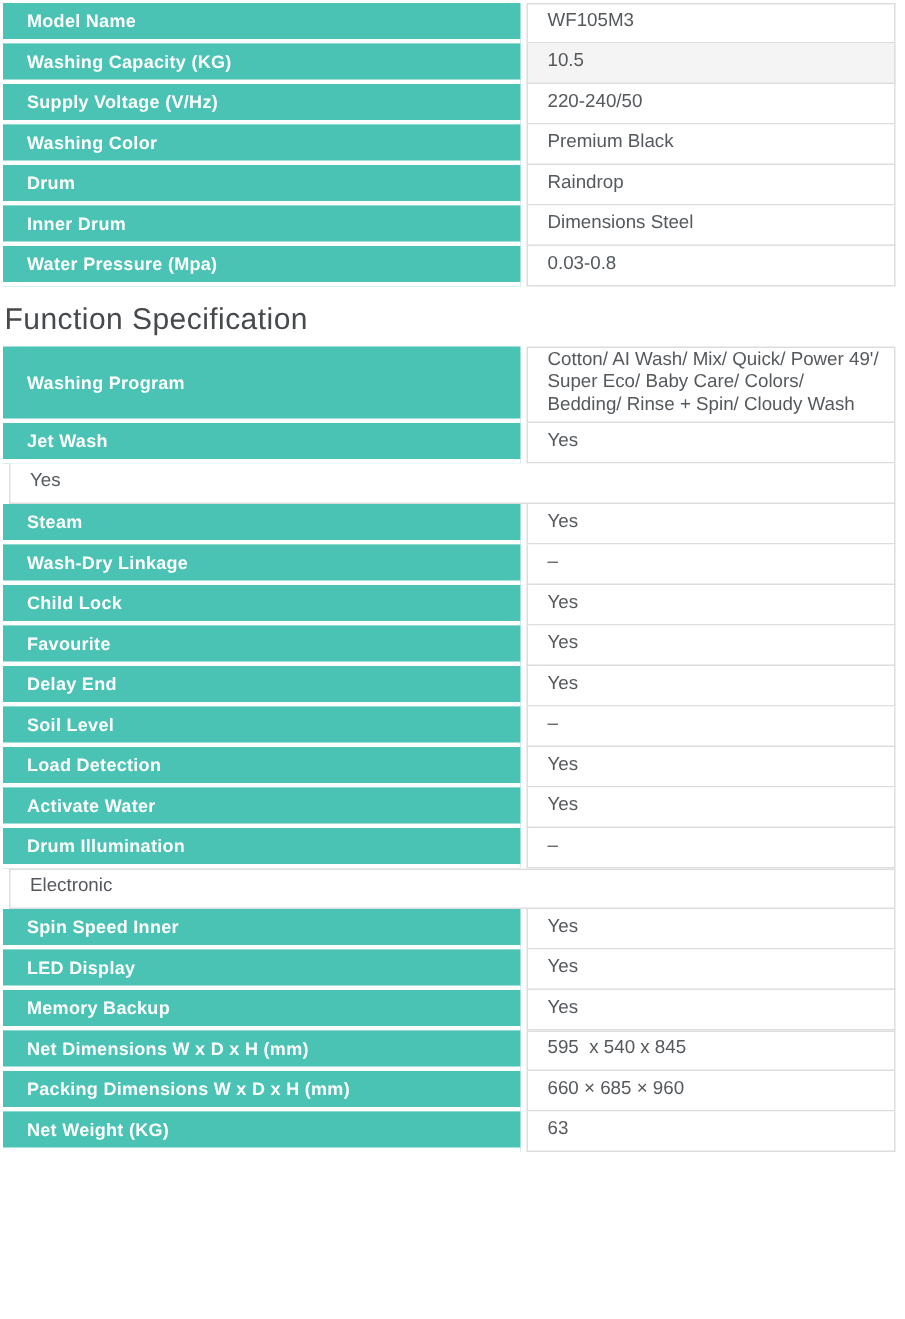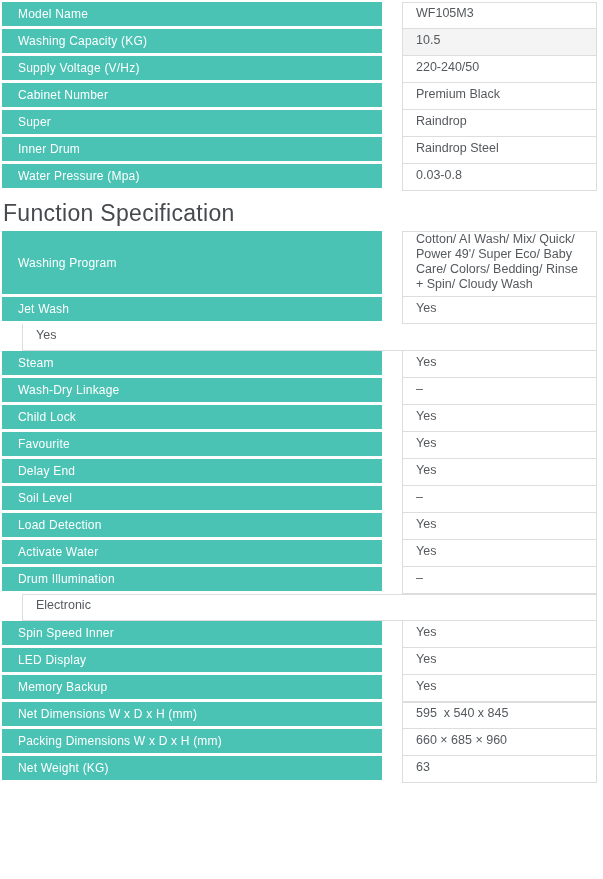--- a/index.html
+++ b/index.html
@@ -14,52 +14,52 @@
     margin: 0;
     padding: 0;
     background: #ffffff;
     font-family: "Liberation Sans", sans-serif;
   }
   .page {
     width: 603px;
     padding: 2px 6px 3px 2px;
   }
   .section-heading {
-    font-size: 23px;
+    font-size: 20px;
     font-weight: 400;
     color: var(--heading-text);
     letter-spacing: 0.3px;
     line-height: 22px;
     margin: 11px 0 7px 1px;
   }
   .spec-table {
     width: 595px;
   }
   .spec-row {
     display: flex;
     align-items: stretch;
   }
   .spec-label {
-    width: 380px;
+    width: 345px;
     min-height: 27px;
     background: var(--accent);
     border-bottom: 3px solid #ffffff;
     color: #ffffff;
     font-size: 12px;
-    font-weight: normal;
+    font-weight: bold;
     letter-spacing: 0.2px;
     padding: 4px 10px 4px 16px;
     display: flex;
     align-items: center;
     flex-shrink: 0;
   }
   .spec-value {
     flex: 1;
     min-height: 27px;
-    margin-left: 20px;
+    margin-left: 4px;
     background: #ffffff;
     border: 1px solid var(--border);
     border-top: none;
     color: var(--value-text);
     font-size: 12.5px;
     line-height: 15px;
     padding: 0 8px 4px 13px;
     display: flex;
     align-items: center;
     white-space: pre-wrap;
@@ -87,32 +87,32 @@
     <div class="spec-label">Washing Capacity (KG)</div>
     <div class="spec-value">10.5</div>
   </div>
 
   <div class="spec-row">
     <div class="spec-label">Supply Voltage (V/Hz)</div>
     <div class="spec-value">220-240/50</div>
   </div>
 
   <div class="spec-row">
-    <div class="spec-label">Cabinet Number</div>
+    <div class="spec-label">Washing Color</div>
     <div class="spec-value">Premium Black</div>
   </div>
 
   <div class="spec-row">
-    <div class="spec-label">Super</div>
+    <div class="spec-label">Drum</div>
     <div class="spec-value">Raindrop</div>
   </div>
 
   <div class="spec-row">
     <div class="spec-label">Inner Drum</div>
-    <div class="spec-value">Raindrop Steel</div>
+    <div class="spec-value">Dimensions Steel</div>
   </div>
 
   <div class="spec-row">
     <div class="spec-label">Water Pressure (Mpa)</div>
     <div class="spec-value">0.03-0.8</div>
   </div>
 </div>
   </section>
 
   <section>

